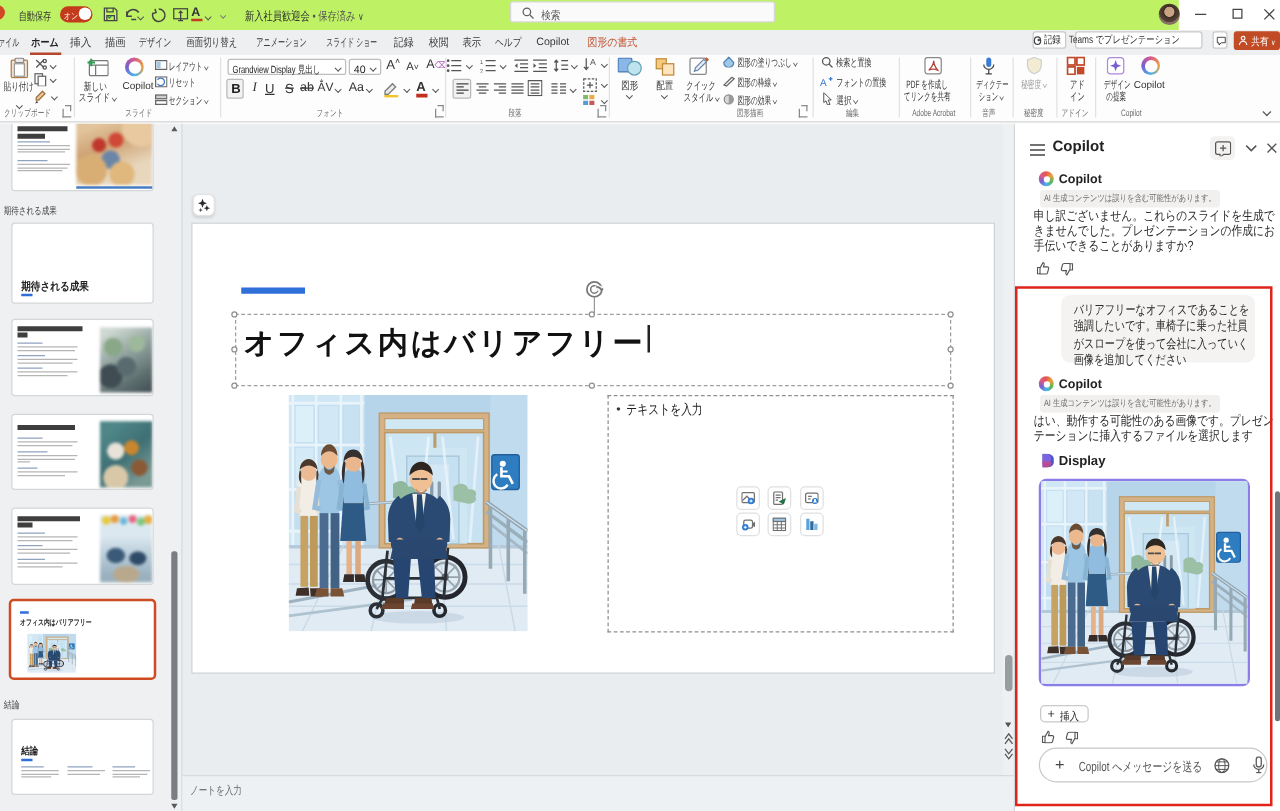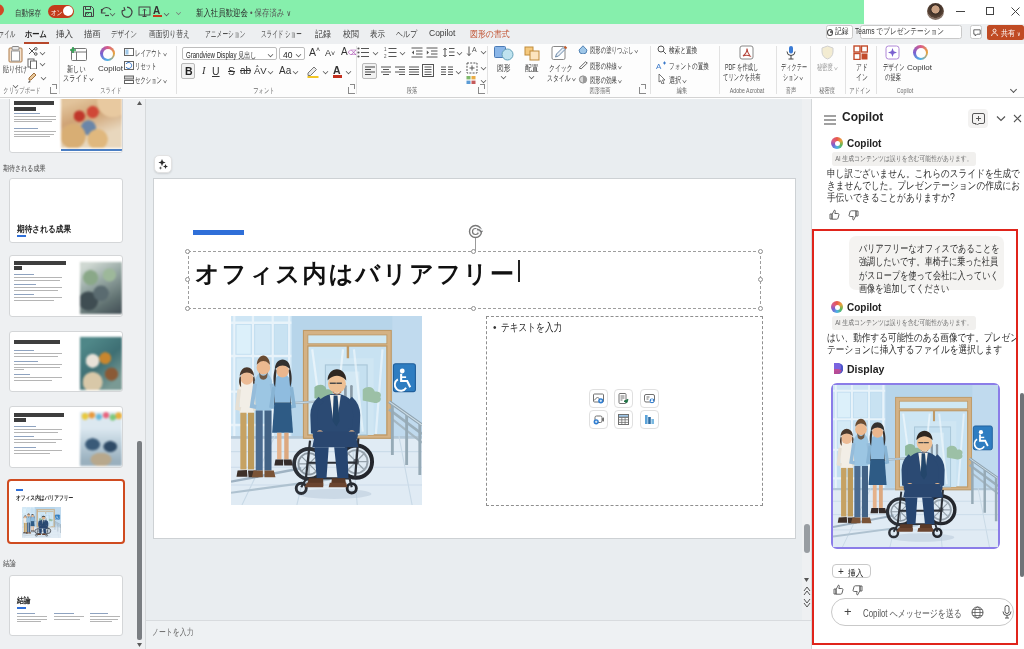--- a/index.html
+++ b/index.html
@@ -1,19 +1,19 @@
 <!DOCTYPE html>
 <html><head><meta charset="utf-8">
 <style>
 *{margin:0;padding:0;box-sizing:border-box;}
 html,body{width:1024px;height:649px;overflow:hidden;}
 body{font-family:"Liberation Sans",sans-serif;position:relative;background:#fff;-webkit-font-smoothing:antialiased;}
 .ab{position:absolute;}
 
-#titlebar{left:0;top:0;width:864px;height:24px;background:#86efac;}
+#titlebar{left:0;top:0;width:943px;height:24px;background:#bef264;}
 #tabrow{left:0;top:24px;width:1024px;height:20px;background:#edeff1;}
 #ribbon{left:0;top:44px;width:1024px;height:54px;background:#fdfdfd;border-bottom:1px solid #d3d3d3;}
 #mainbody{left:0;top:99px;width:1024px;height:550px;background:#e9edf0;}
 .tab{font-size:9px;color:#3a3a3a;white-space:nowrap;transform-origin:0 50%;}
 .jx{display:inline-block;transform-origin:0 50%;white-space:nowrap;}
 .vsep{position:absolute;top:2px;height:48px;width:1px;background:#e2e2e2;}
 .glabel{position:absolute;top:42px;font-size:7.5px;color:#6b6b6b;width:120px;text-align:center;transform:scaleX(.7);}
 .dlg{position:absolute;top:43px;width:7px;height:7px;border-left:1px solid #8a8a8a;border-bottom:1px solid #8a8a8a;}
 .dlg:after{content:"";position:absolute;left:1px;top:-3px;width:4px;height:4px;border-right:1px solid #8a8a8a;border-top:1px solid #8a8a8a;}
 .chev{display:inline-block;width:5px;height:5px;border-right:1px solid #555;border-bottom:1px solid #555;transform:rotate(45deg) scale(.8);}
@@ -58,20 +58,27 @@
   <svg class="ab" style="left:138px;top:5px;" width="13" height="13" viewBox="0 0 13 13">
       <rect x="1" y="2" width="11" height="8" fill="none" stroke="#444"></rect>
       <path d="M6.5 7v4M4.5 11.5h4" stroke="#444" fill="none"></path>
       <path d="M6.5 8V4M5 5.5L6.5 4 8 5.5" stroke="#444" fill="none"></path>
     </svg>
   <div class="ab" style="left:153px;top:5px;font-size:10px;color:#333;font-weight:bold;">A</div>
   <div class="ab" style="left:152.5px;top:15px;width:9px;height:2px;background:#c33b1b;"></div>
   <div class="ab" style="left:164px;top:11px;line-height:0;"><span class="chev"></span></div>
   <div class="ab" style="left:176px;top:10px;line-height:0;"><span class="chev" style="transform:rotate(45deg) scale(.7);border-color:#777;"></span></div>
   <div class="ab jx" style="left:196px;top:6.5px;font-size:9.5px;color:#2b2b2b;transform:scaleX(.78);">新入社員歓迎会 <span style="color:#555;">• 保存済み</span> <span style="font-size:8px;color:#444;">∨</span></div>
+  <div class="ab" style="left:408px;top:1px;width:212px;height:17px;background:#fafafa;border:1px solid #d7d7d7;border-radius:2px;">
+    <svg class="ab" style="left:8px;top:3px;" width="11" height="11" viewBox="0 0 11 11">
+        <circle cx="4.5" cy="4.5" r="3" fill="none" stroke="#5f5f5f"></circle>
+        <path d="M7 7l2.8 2.8" stroke="#5f5f5f"></path>
+      </svg>
+    <div class="ab jx" style="left:24px;top:3.5px;font-size:9px;color:#555;transform:scaleX(.85);">検索</div>
+  </div>
   <div class="ab" style="left:927px;top:2.5px;width:17px;height:17px;border-radius:50%;background:radial-gradient(circle at 50% 38%,#c9a183 28%,#3c2e26 32%,#5a4436 60%,#857267 62%);"></div>
   <div class="ab" style="left:956px;top:11px;width:9px;height:1px;background:#444;"></div>
   <div class="ab" style="left:986px;top:7px;width:8px;height:8px;border:1px solid #444;"></div>
   <svg class="ab" style="left:1011px;top:7px;" width="9" height="9" viewBox="0 0 9 9">
       <path d="M0.5 0.5l8 8M8.5 0.5l-8 8" stroke="#444"></path>
     </svg>
 </div>
 <div id="tabrow" class="ab">
   <div class="ab tab" style="left:-7px;top:4px;transform:scaleX(.61);">ファイル</div>
   <div class="ab tab" style="left:25px;top:4px;font-weight:bold;color:#222;transform:scaleX(.8);">ホーム</div>

